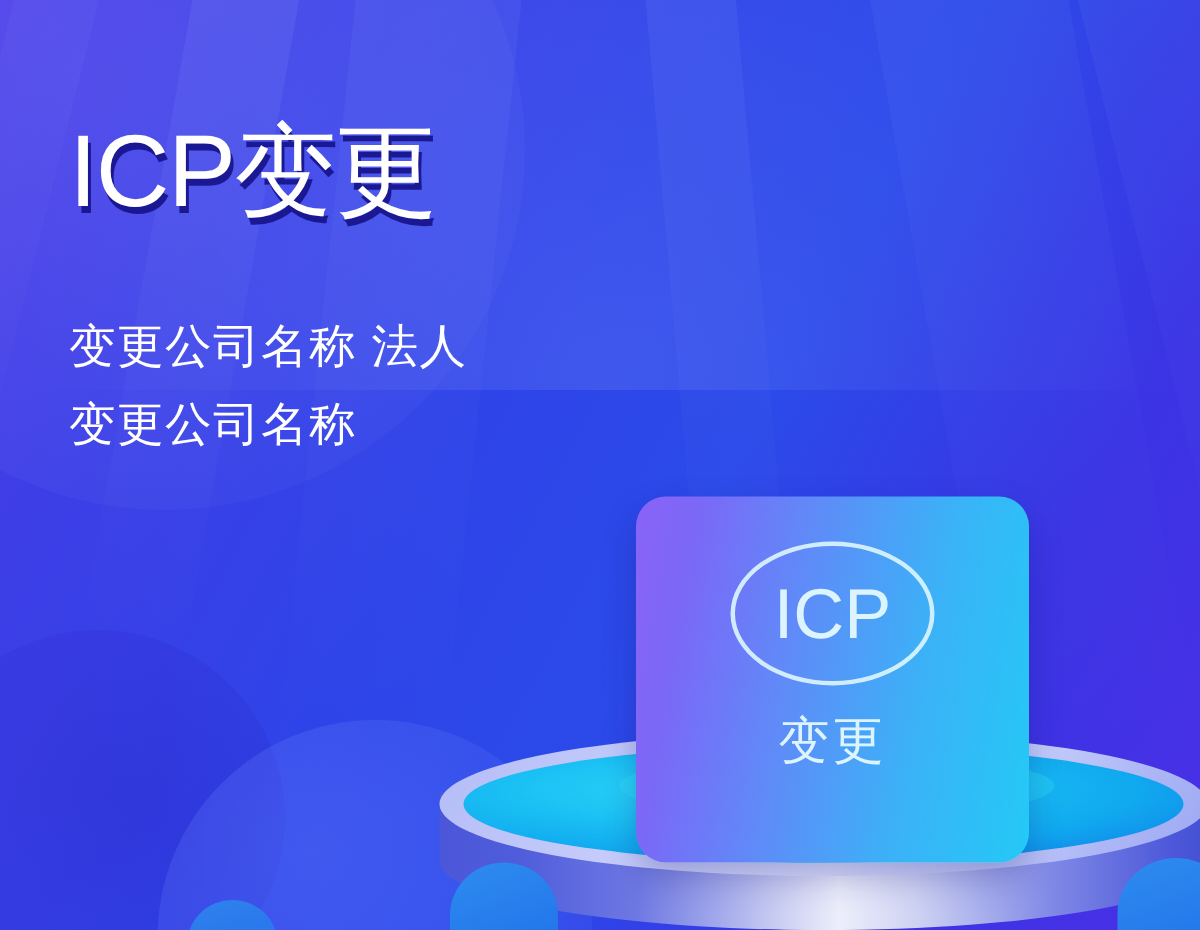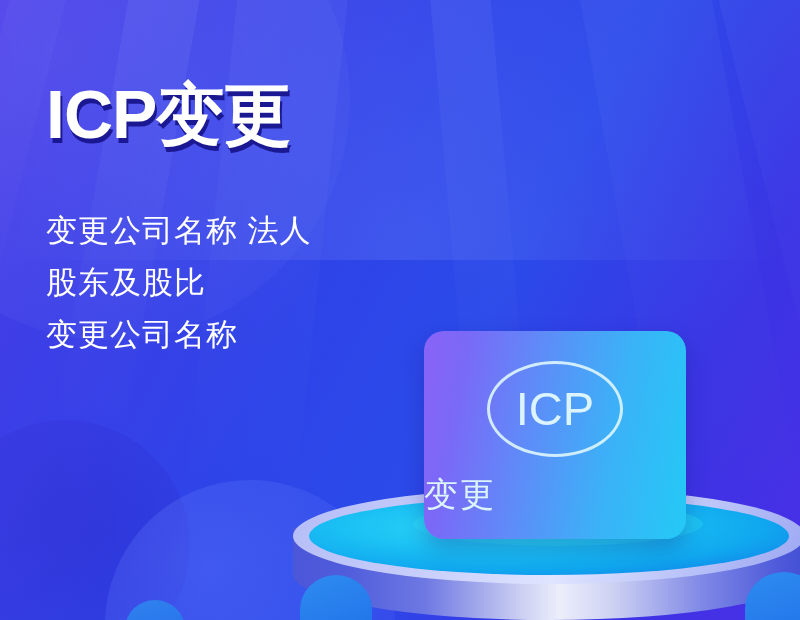--- a/index.html
+++ b/index.html
@@ -79,21 +79,21 @@
   .copy {
     position: absolute;
     left: 46px;
     top: 80px;
     width: 400px;
   }
   .title {
     margin: 0;
     font-size: 68px;
     line-height: 1.0;
-    font-weight: bold;
+    font-weight: normal;
     color: #ffffff;
     letter-spacing: -1px;
     text-shadow: 2px 5px 0 rgba(18,14,130,0.85);
     white-space: nowrap;
   }
   .subtitle {
     margin: 57px 0 0 0;
     padding: 0;
     list-style: none;
   }
@@ -145,21 +145,21 @@
     border-radius: 50%;
     background: radial-gradient(ellipse at 50% 40%, rgba(60,255,250,0.95) 0%, rgba(45,230,248,0.55) 45%, rgba(40,210,245,0) 100%);
   }
 
   
   .card {
     position: absolute;
     left: 424px;
     top: 331px;
     width: 262px;
-    height: 208px;
+    height: 244px;
     border-radius: 20px;
     background: linear-gradient(100deg, #8a63f8 0%, #7b68f7 14%, #5f8bf8 40%, #3bb2f7 70%, #24c9f6 100%);
     box-shadow: 0 10px 22px rgba(20,20,120,0.28);
   }
   .card .ellipse {
     position: absolute;
     left: 50%;
     top: 30px;
     transform: translateX(-50%);
     width: 136px;
@@ -176,20 +176,21 @@
     font-size: 47px;
     line-height: 64px;
     font-weight: normal;
     color: #dcf4fd;
     letter-spacing: 0px;
   }
   .card .card-label {
     position: absolute;
     left: 0; right: 0;
     top: 142px;
+    text-align: center;
     font-size: 34px;
     line-height: 42px;
     color: #dcf4fd;
     letter-spacing: 2px;
   }
 </style>
 </head>
 <body>
 
 <div class="banner">
@@ -207,21 +208,20 @@
     <div class="ray r4"></div>
     <div class="ray r5"></div>
 
     <div class="drop d3"></div>
   </div>
 
   <div class="copy">
     <h1 class="title">ICP变更</h1>
     <ul class="subtitle">
       <li>变更公司名称  法人</li>
-      <li>股东及股比</li>
       <li>变更公司名称</li>
     </ul>
   </div>
 
   <div class="podium">
     <div class="body"></div>
     <div class="rim"></div>
     <div class="top-face"></div>
     <div class="top-sheen"></div>
   </div>

